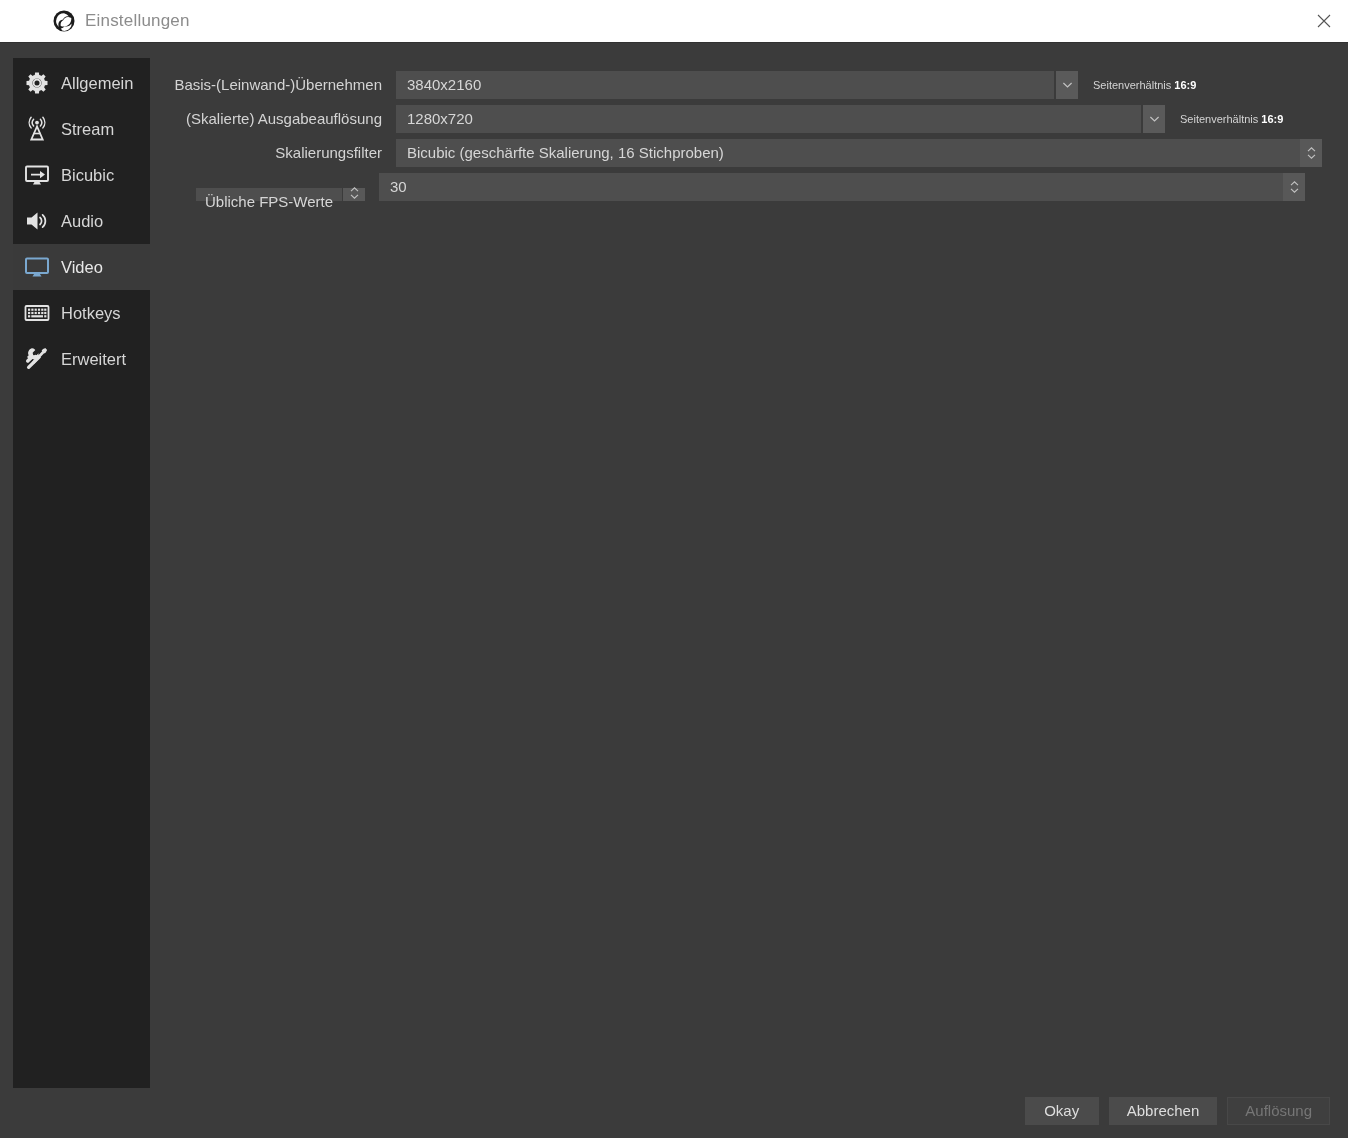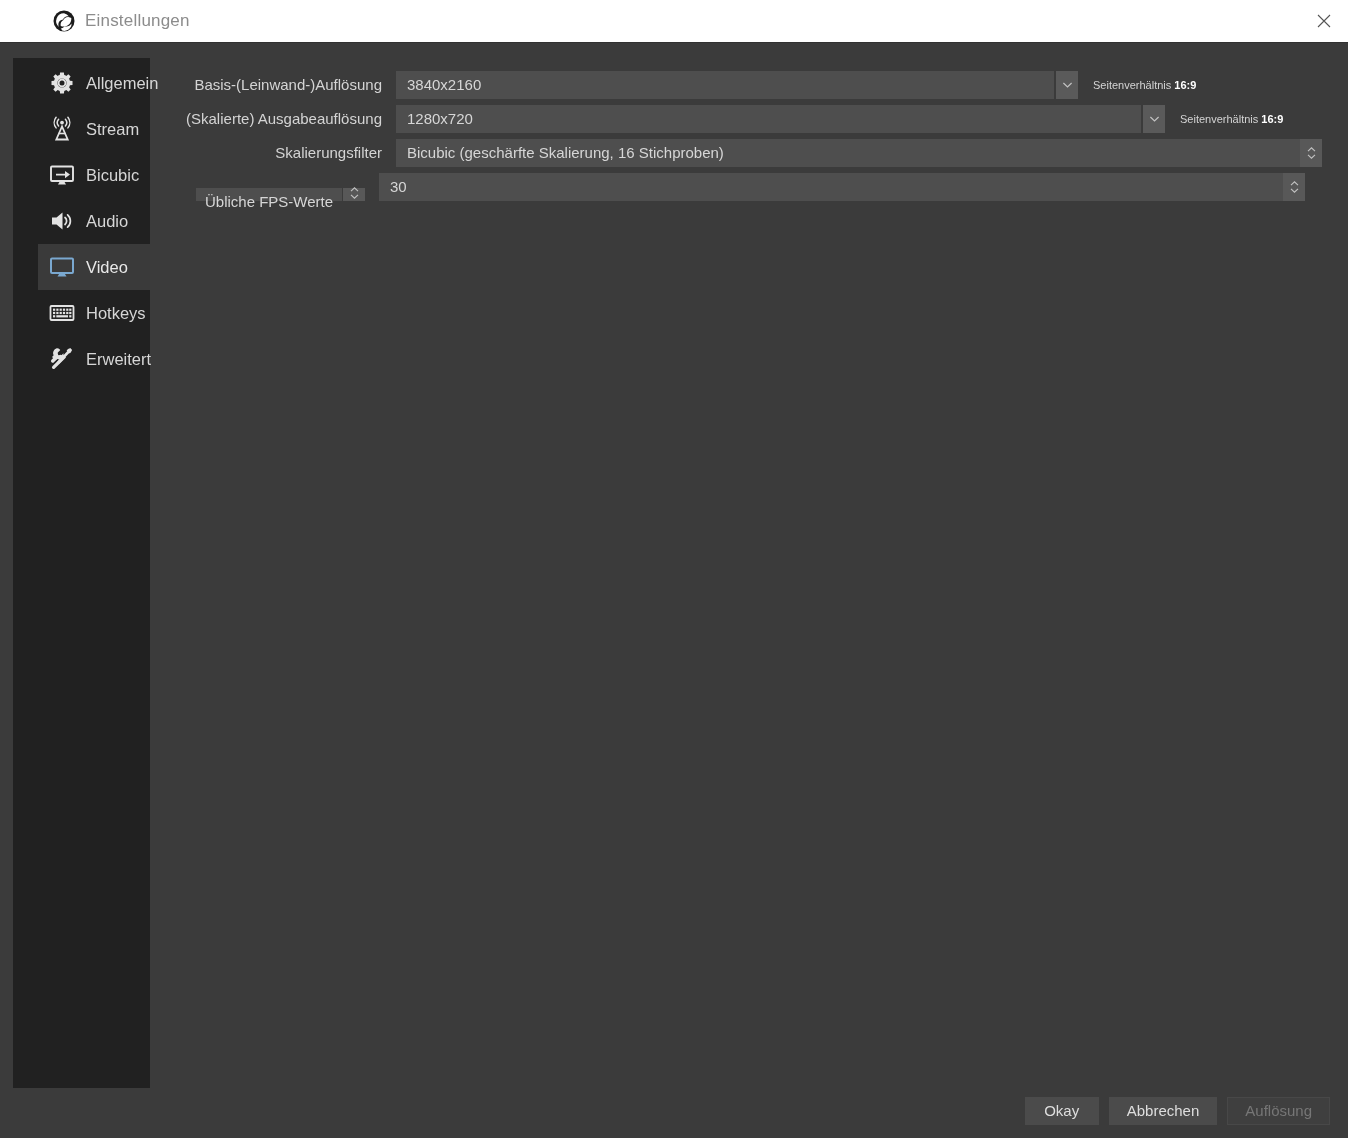--- a/index.html
+++ b/index.html
@@ -66,21 +66,20 @@
   }
 
   
   #sidebar {
     position: absolute;
     left: 13px; top: 15px;
     width: 137px;
     height: 1030px;
     background: #212121;
     padding-top: 2px;
-    padding-left: 25px;
   }
 
   .nav-item {
     position: relative;
     height: 46px;
     display: flex;
     align-items: center;
     padding-left: 9px;
     cursor: pointer;
   }
@@ -379,21 +378,21 @@
           </svg>
         </span>
         <span class="nav-label">Erweitert</span>
       </div>
 
     </div>
 
     <div id="form">
 
       <div class="row">
-        <div class="lbl">Basis-(Leinwand-)Auflösung</div>
+        <div class="lbl">Basis-(Leinwand-)Übernehmen</div>
         <div class="fieldwrap">
           <div class="field" style="width:658px;">3840x2160</div>
           <div class="combo-btn">
             <span>
               <svg width="11" height="8" viewBox="0 0 11 8">
                 <path d="M1.4 2 L5.5 6 L9.6 2" stroke="#c2c2c2" stroke-width="1.2" fill="none"></path>
               </svg>
             </span>
           </div>
           <div class="suffix">

